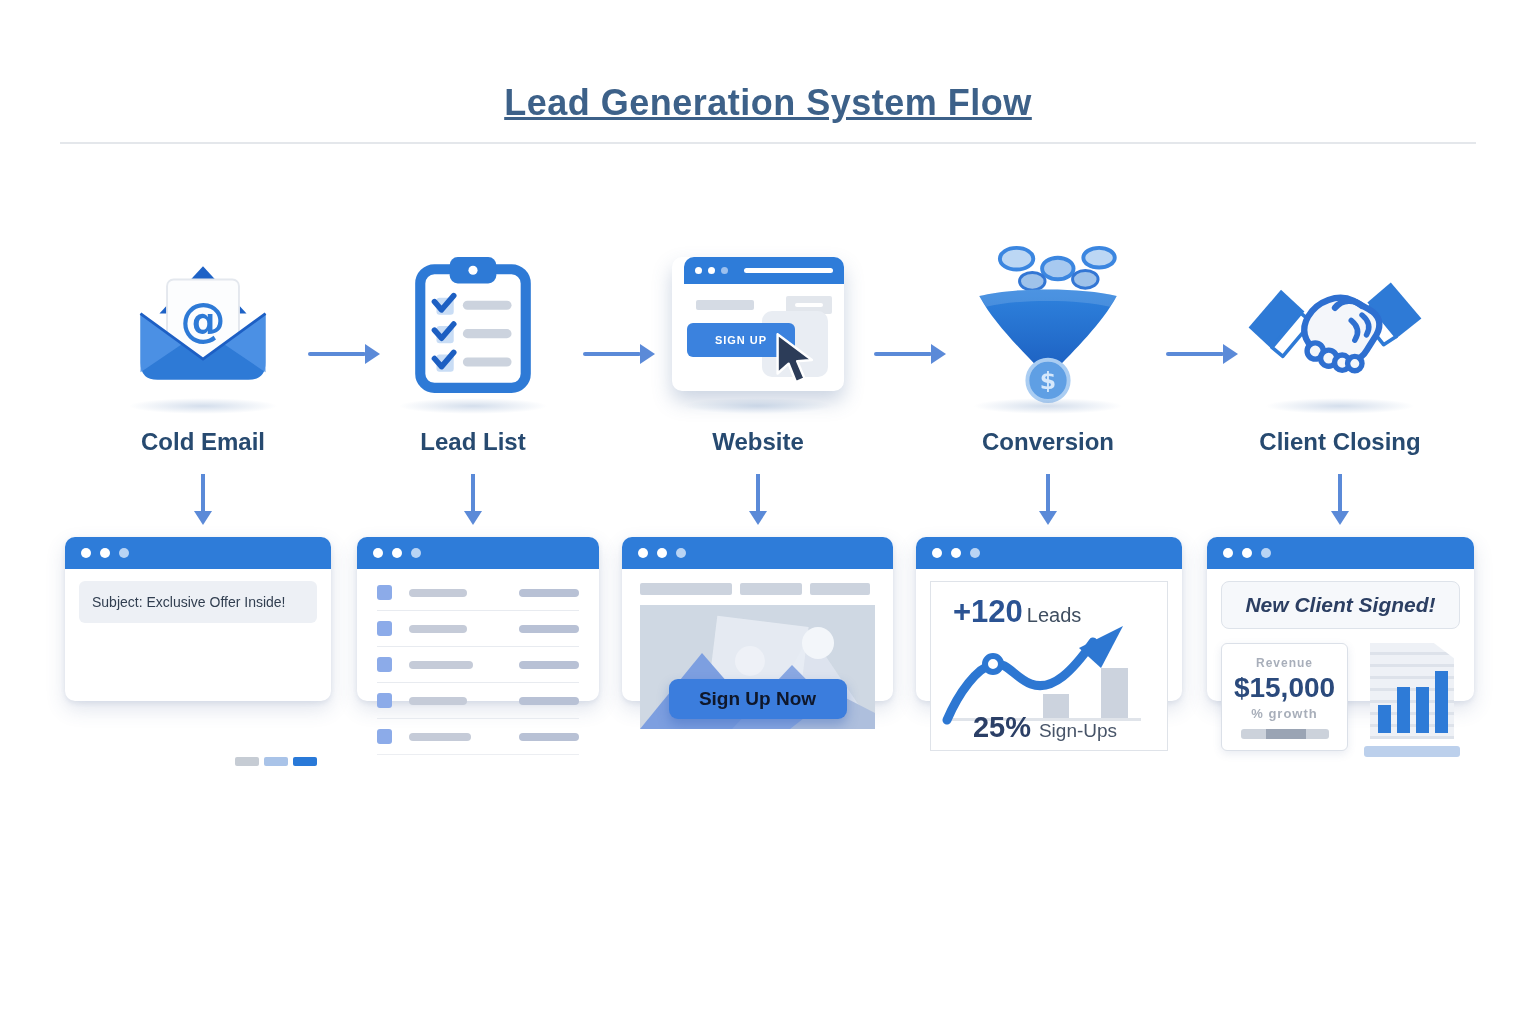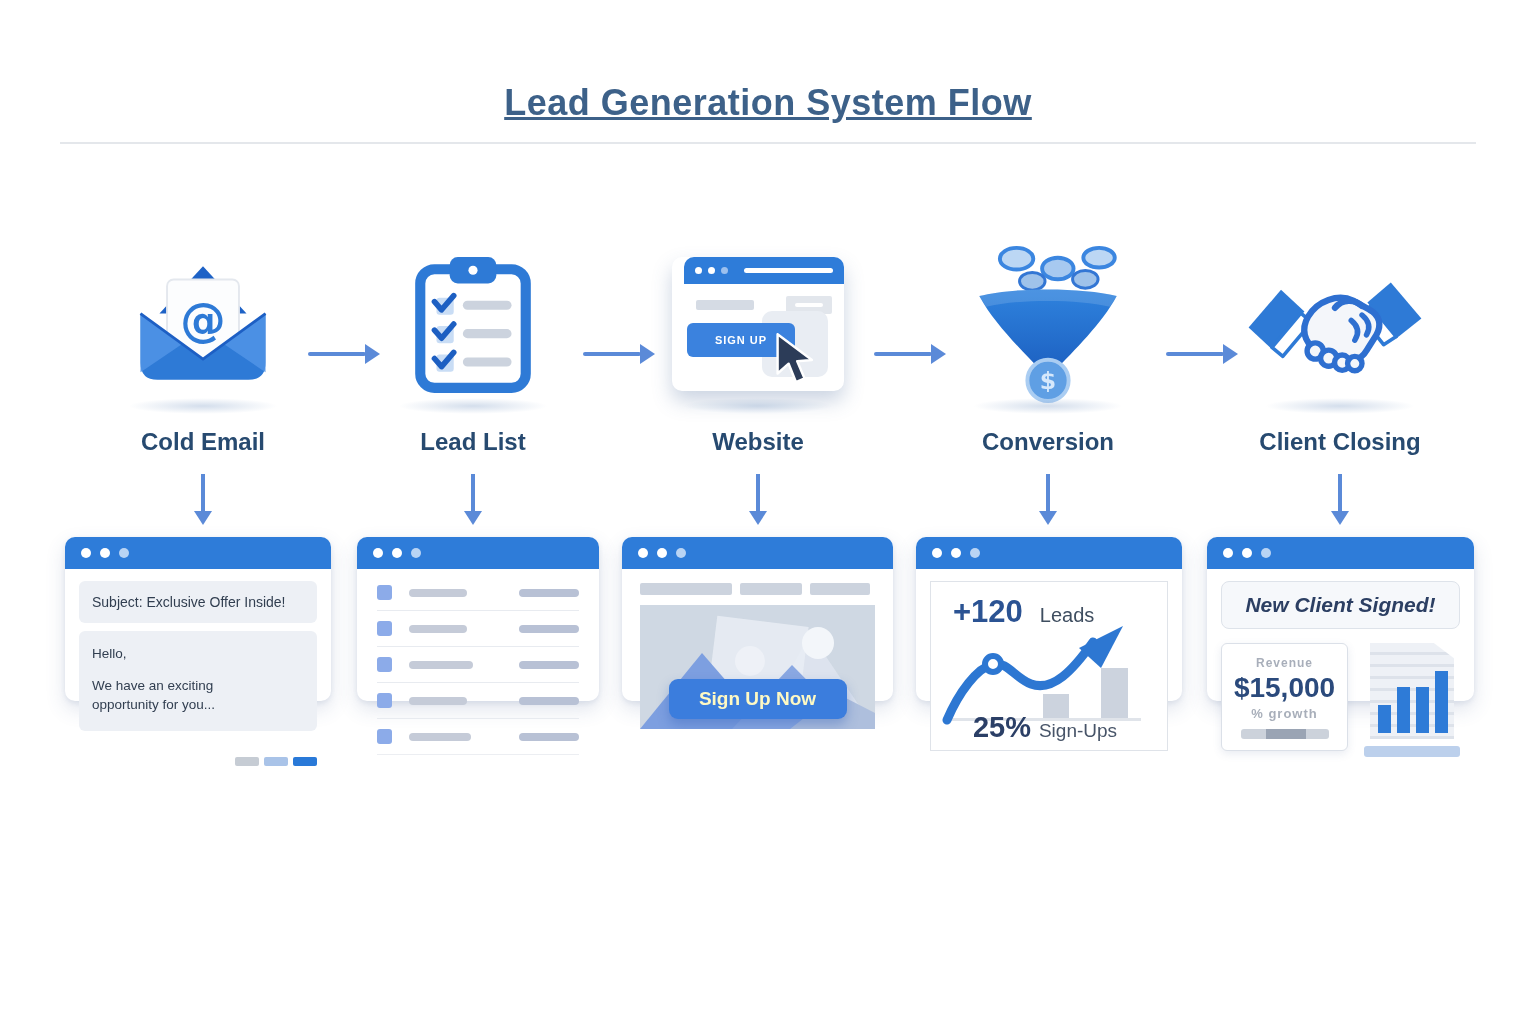--- a/index.html
+++ b/index.html
@@ -53,27 +53,27 @@
   .lead-square { width:15px; height:15px; border-radius:3px; background:#8cabe9; }
   .lead-pill-a { width:58px; height:8px; border-radius:4px; background:#c5cbd8; margin-left:17px; }
   .lead-pill-b { width:60px; height:8px; border-radius:4px; background:#b8c1d5; margin-left:auto; }
 
   
   .nav-bars { display:flex; gap:8px; padding:14px 18px 0; }
   .nav-bars span { height:12px; border-radius:2px; background:#ccd3de; }
   .hero { position:relative; margin:10px 18px 0; height:124px; background:#cfd8e3; overflow:hidden; }
   .cta-button { position:absolute; left:50%; transform:translateX(-50%); bottom:10px;
     width:178px; height:40px; background:#3b7ddd; border-radius:9px; border:none;
-    color:#fef9c3; font-weight:700; font-size:19px; font-family:"Liberation Sans",sans-serif;
+    color:#0f172a; font-weight:700; font-size:19px; font-family:"Liberation Sans",sans-serif;
     box-shadow:0 6px 12px rgba(40,90,180,.35); display:flex; align-items:center; justify-content:center; }
 
   
   .metric-panel { position:absolute; left:14px; right:14px; top:12px; bottom:12px;
     background:#ffffff; border:1px solid #dfe3e9; }
-  .leads-line { position:absolute; top:12px; left:22px; display:flex; align-items:baseline; gap:17px; }
+  .leads-line { position:absolute; top:12px; left:22px; display:flex; align-items:baseline; gap:4px; }
   .leads-value { font-size:31px; font-weight:700; color:#2b5393; }
   .leads-label { font-size:20px; color:#3f4e60; }
   .signups-line { position:absolute; bottom:6px; left:0; right:8px; text-align:center; }
   .signups-value { font-size:29px; font-weight:700; color:#2b3f66; }
   .signups-label { font-size:19px; color:#475468; margin-left:8px; }
   .growth-chart { position:absolute; left:10px; top:44px; }
 
   
   .headline-box { margin:12px 14px 0; height:48px; background:#f6f8fb; border:1px solid #dee3ea;
     border-radius:8px; display:flex; align-items:center; justify-content:center;
@@ -239,24 +239,20 @@
   <div class="v-arrow" style="left:1338px;"></div>
 
   <div class="card" style="left:65px; width:266px;">
     <div class="titlebar">
       <span class="dot w"></span>
       <span class="dot w"></span>
       <span class="dot b"></span>
     </div>
     <div class="card-body">
       <div class="email-box subject-box">Subject: Exclusive Offer Inside!</div>
-      <div class="email-box message-box">
-        <div>Hello,</div>
-        <div class="line2">We have an exciting opportunity for you...</div>
-      </div>
       <div class="email-pills">
         <span style="background:#c6ccd4"></span>
         <span style="background:#a9c3e8"></span>
         <span style="background:#2979d8"></span>
       </div>
     </div>
   </div>
 
   <div class="card" style="left:357px; width:242px;">
     <div class="titlebar">

